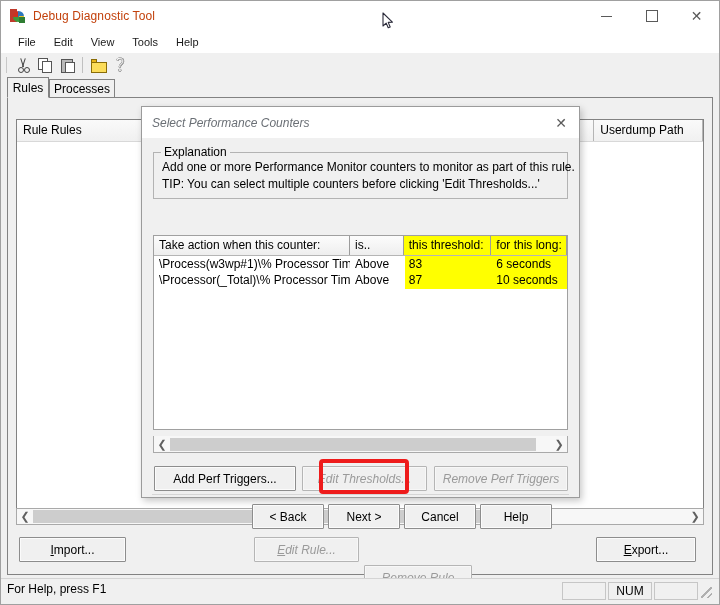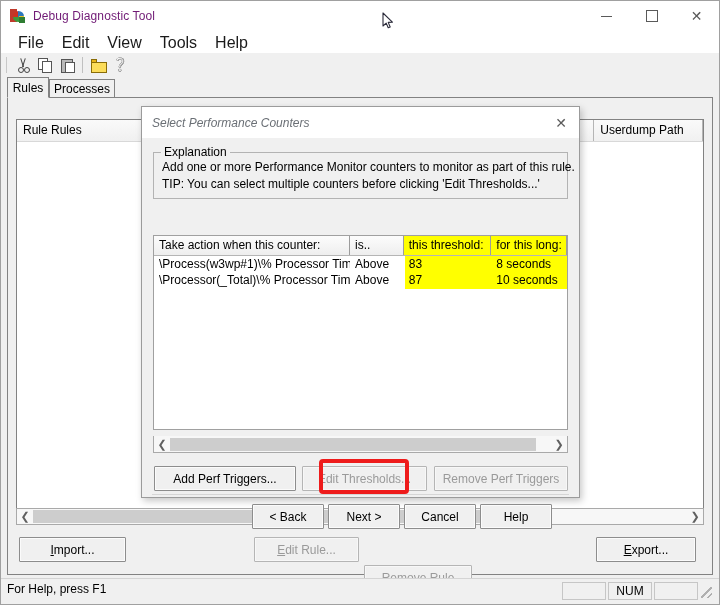--- a/index.html
+++ b/index.html
@@ -30,21 +30,21 @@
     width: 16px; height: 16px;
     margin-left: 9px; margin-right: 7px;
     position: relative;
     flex: none;
   }
   .app-icon .sq1 { position:absolute; left:0; top:1px; width:7px; height:13px; background:#c0392b; }
   .app-icon .sq2 { position:absolute; left:3px; top:3px; width:11px; height:11px; border-radius:50%;
                    background: conic-gradient(#2e77bb 0deg 90deg, #e8c020 90deg 180deg, #3c9a3c 180deg 270deg, #cc3322 270deg 360deg); }
   .app-icon .sq3 { position:absolute; left:9px; top:9px; width:6px; height:6px; background:#2f7d32; }
   .title-text {
-    font-size: 12px; color: #701a75;
+    font-size: 12px; color: #c2410c;
     flex: 1;
     letter-spacing: 0.1px;
   }
   .winbtns { display: flex; height: 30px; }
   .winbtn {
     width: 45px; height: 30px;
     display: flex; align-items: center; justify-content: center;
     color: #5a5a5a;
   }
   .winbtn .dash { width: 11px; height: 1px; background: #5a5a5a; }
@@ -54,21 +54,21 @@
   
   .menubar {
     position: absolute; left: 0; top: 30px;
     width: 718px; height: 22px;
     background: #ffffff;
     display: flex; align-items: center;
     padding-left: 8px;
     box-sizing: border-box;
   }
   .menuitem {
-    font-size: 16px; color: #1a1a1a;
+    font-size: 11px; color: #1a1a1a;
     padding: 2px 9px;
     line-height: 15px;
   }
 
   
   .toolbar {
     position: absolute; left: 0; top: 52px;
     width: 718px; height: 24px;
     background: #f0f0f0;
     display: flex; align-items: center;
@@ -195,21 +195,21 @@
     position: absolute;
     height: 25px;
     background: #f0f0f0;
     border: 1px solid #8d8d8d;
     box-shadow: inset 0 0 0 1px #fbfbfb;
     font-size: 12px; color: #000;
     display: flex; align-items: center; justify-content: center;
     box-sizing: border-box;
     border-radius: 1px;
   }
-  .btn.disabled { color: #9a9a9a; border-color: #b5b5b5; box-shadow: inset 0 0 0 1px #f7f7f7; }
+  .btn.disabled { color: #9a9a9a; border-color: #b5b5b5; box-shadow: inset 0 0 0 1px #f7f7f7; font-style: italic; }
   .btn.default { border: 2px solid #6b6b6b; box-shadow: none; }
   .btn u { text-decoration: underline; }
 
   
   .statusbar {
     position: absolute; left: 0; bottom: 0;
     width: 718px; height: 25px;
     background: #f0f0f0;
     border-top: 1px solid #d4d4d4;
   }
@@ -505,21 +505,21 @@
           <div class="dl-col" style="width:54px">is..</div>
           <div class="dl-col hl" style="width:88px">this threshold:</div>
           <div class="dl-col hl" style="width:76px">for this long:</div>
         </div>
 
         <div class="dl-rows-wrap">
           <div class="dl-row">
             <div class="dl-cell" style="width:197px">\Process(w3wp#1)\% Processor Time</div>
             <div class="dl-cell" style="width:54px">Above</div>
             <div class="dl-cell" style="width:88px">83</div>
-            <div class="dl-cell" style="width:76px">8 seconds</div>
+            <div class="dl-cell" style="width:76px">6 seconds</div>
           </div>
           <div class="dl-row">
             <div class="dl-cell" style="width:197px">\Processor(_Total)\% Processor Time</div>
             <div class="dl-cell" style="width:54px">Above</div>
             <div class="dl-cell" style="width:88px">87</div>
             <div class="dl-cell" style="width:76px">10 seconds</div>
           </div>
         </div>
       </div>
 

